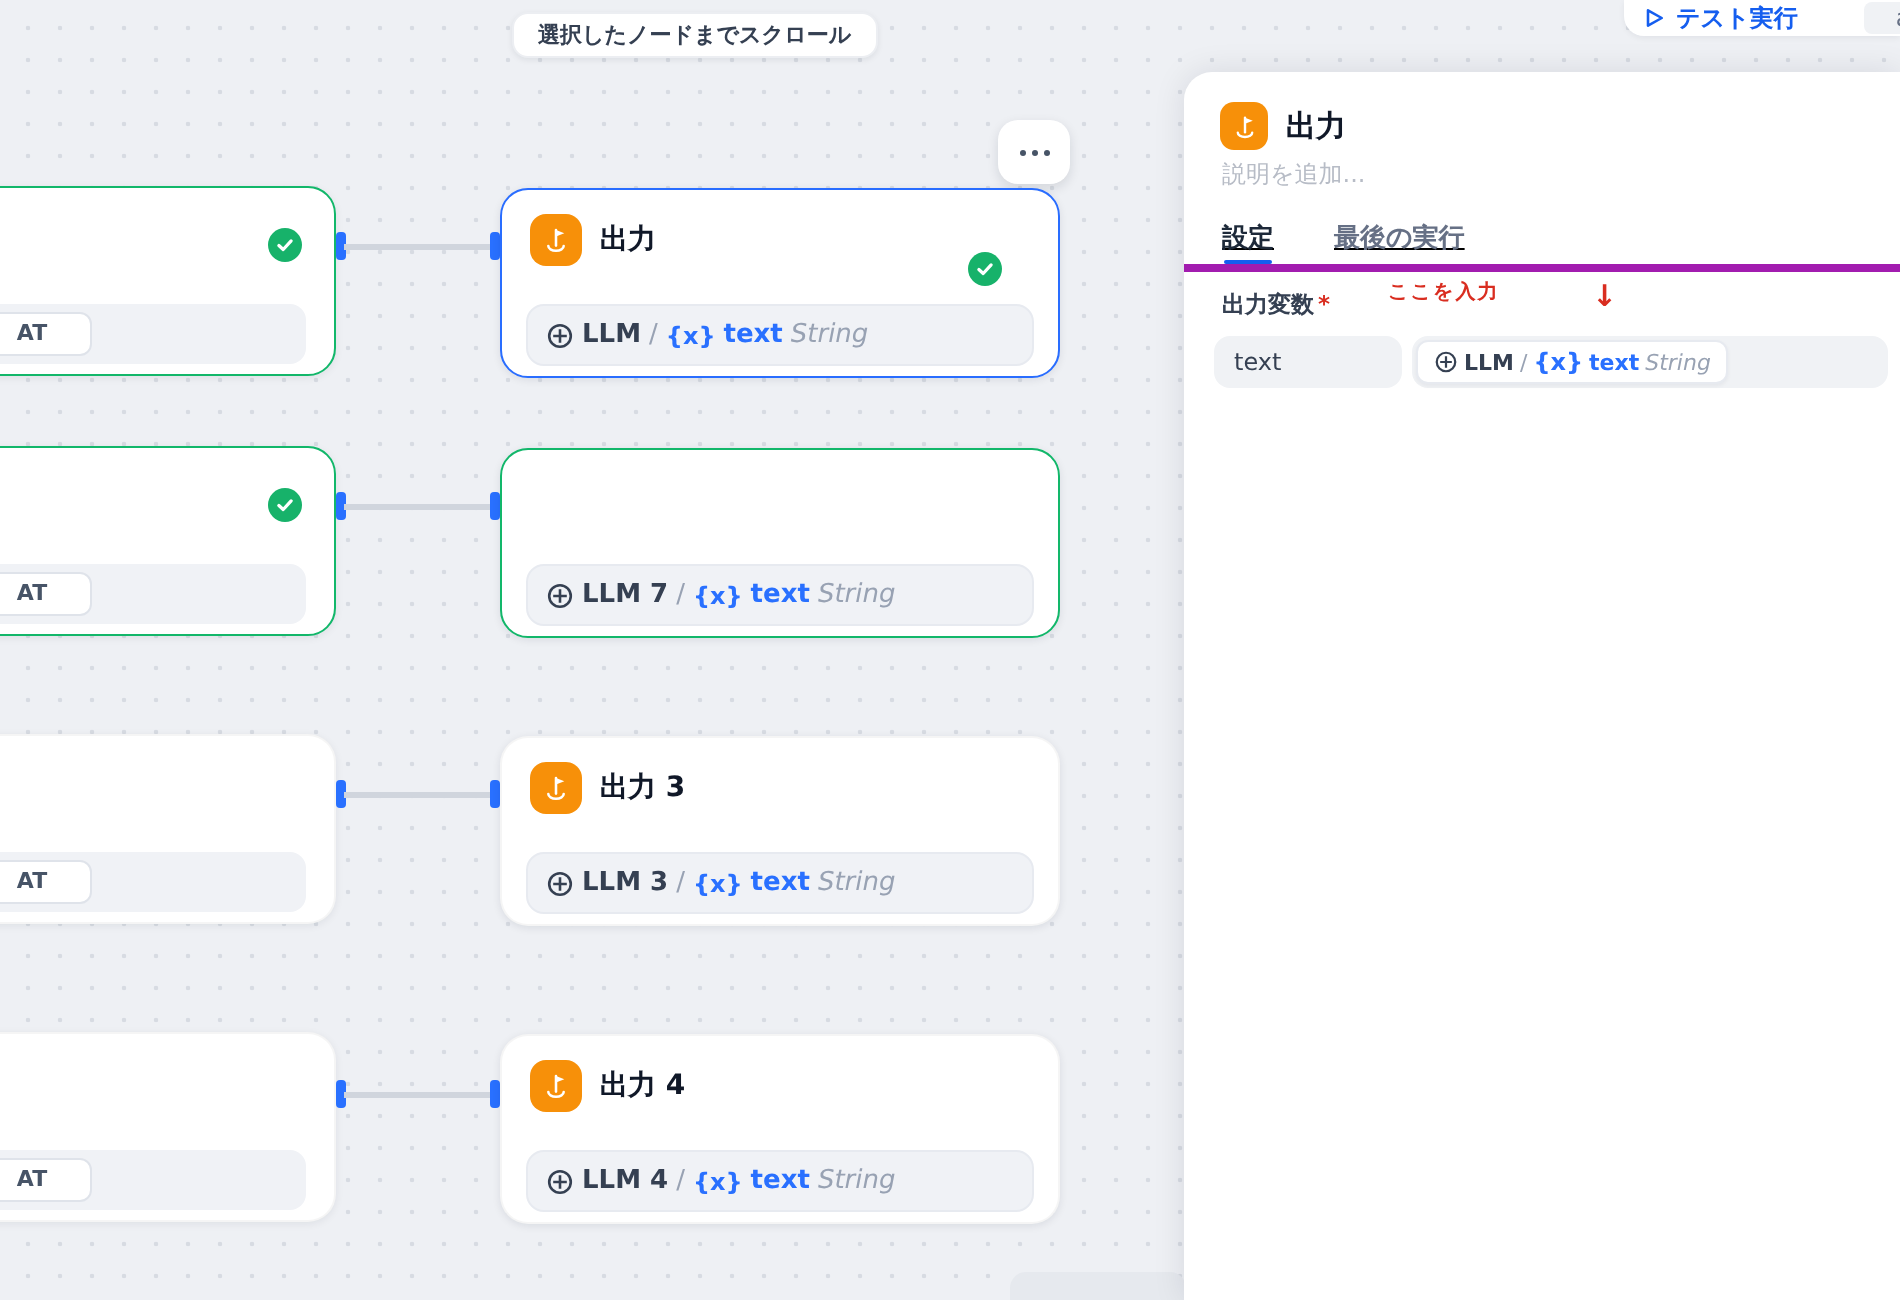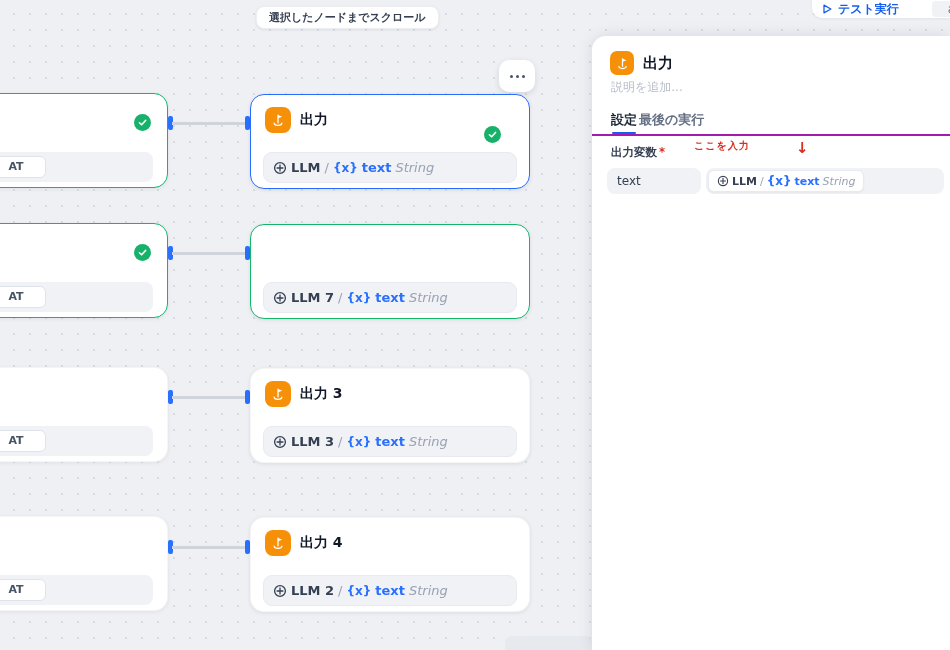--- a/index.html
+++ b/index.html
@@ -75,22 +75,22 @@
   
   .panel { position:absolute; left:592px; top:36px; width:358px; height:614px; background:#fff;
     border-radius:14px 0 0 0; box-shadow:0 0 16px rgba(16,24,40,.10); }
   .phead { position:absolute; left:18px; right:16px; top:14px; height:26px; display:flex;
     align-items:center; gap:9px; }
   .phead .nicon { width:24px; height:24px; min-width:24px; border-radius:7px; }
   .ptitle { font-size:15px; font-weight:700; color:#101828; }
   .pdesc { position:absolute; left:19px; top:44px; width:300px; border:none; outline:none;
     font-size:12px; color:#667085; background:transparent; font-family:inherit; }
   .pdesc::placeholder { color:#b7bcc6; }
-  .tabs { position:absolute; left:0; right:0; top:70px; height:30px; border-bottom:2px solid #a21caf;
-    display:flex; gap:2px; padding-left:19px; }
+  .tabs { position:absolute; left:0; right:0; top:70px; height:30px; border-bottom:4px solid #a21caf;
+    display:flex; gap:30px; padding-left:19px;text-decoration:underline; }
   .tab { position:relative; display:flex; align-items:center; font-size:13px; font-weight:600;
     color:#667085; cursor:pointer; }
   .tab.active { color:#1d2939; }
   .tab.active::after { content:""; position:absolute; left:1px; right:1px; bottom:0; height:2.5px;
     background:#155eef; border-radius:2px; }
   .body-label { position:absolute; left:19px; top:109px; font-size:11.5px; font-weight:700;
     color:#354052; }
   .req { color:#d92d20; margin-left:2px; }
   .annotation { position:absolute; left:102px; top:103px; font-size:10px; font-weight:700;
     color:#d92d20; letter-spacing:1px; }
@@ -252,21 +252,21 @@
               <path d="M10 3.8l5.2 2-5.2 2z" fill="#fff"></path>
             </svg>
         </span>
         <span class="ntitle">出力 4</span>
       </div>
       <div class="vchip">
         <svg width="14" height="14" viewBox="0 0 14 14">
             <circle cx="7" cy="7" r="5.4" fill="none" stroke="#354052" stroke-width="1.3"></circle>
             <path d="M7 3.6v6.8M3.6 7h6.8" stroke="#354052" stroke-width="1.3"></path>
           </svg>
-        <span class="src">LLM 2</span>
+        <span class="src">LLM 4</span>
         <span class="sl">/</span>
         <span class="vx">{x}</span>
         <span class="vn">text</span>
         <span class="vt">String</span>
       </div>
     </div>
   </div>
 
   <div class="bottom-partial"></div>
 

